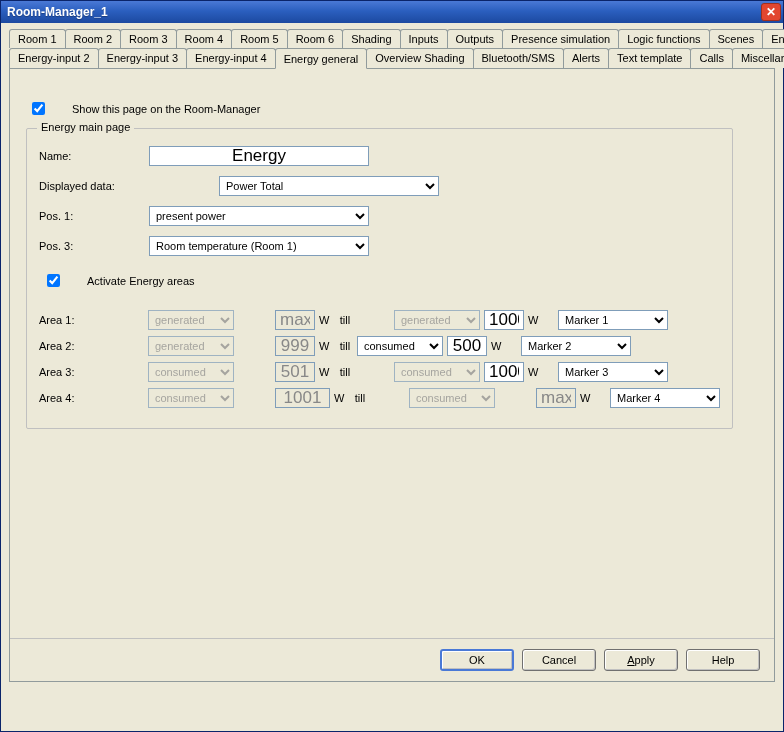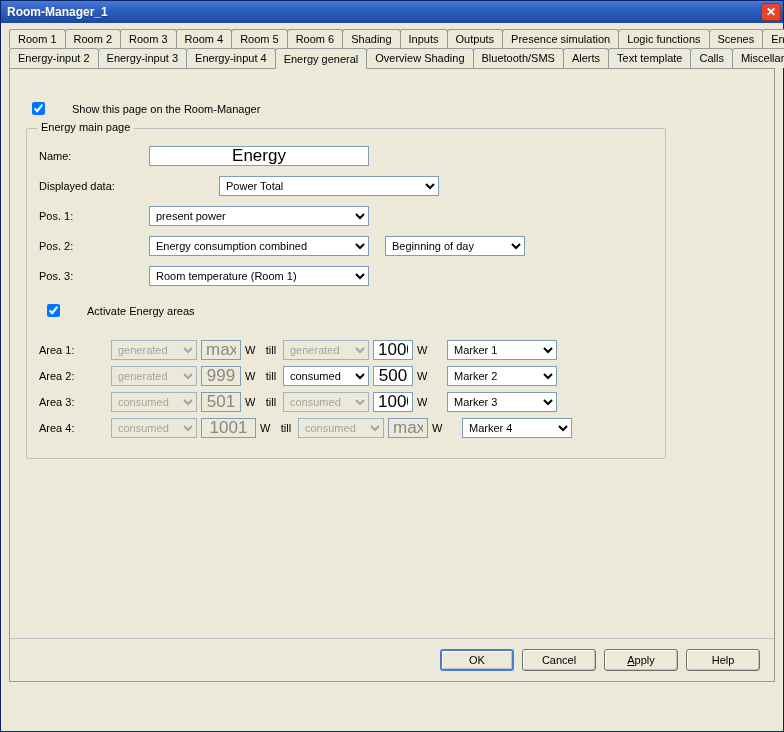--- a/index.html
+++ b/index.html
@@ -73,21 +73,21 @@
   .row .lbl { width:110px; }
   .txt {
     height:20px; border:1px solid #7f9db9; background:#fff; padding:2px 4px;
     font-family:inherit; font-size:17px;text-align:center;
   }
   .sel {
     height:20px; border:1px solid #7f9db9; background:#fff; font-family:inherit;
     font-size:11px; padding:1px 2px;
     appearance:auto;
   }
-  .sel[disabled], .txt[disabled] { background:#ece9d8; color:#888; }
+  .sel[disabled], .txt[disabled] { background:#ece9d8; color:#888;margin-left:37px; }
   .areas-header { display:flex; margin:14px 0 6px 0; }
   .areas-header .spacer { width:405px; }
   .areas-header .outlbl { text-align:center; width:150px; line-height:13px;}
   .area-row { display:flex; align-items:center; margin-bottom:6px; gap:4px;}
   .area-row .albl { width:68px; }
   .w-lbl { width:14px; text-align:left;}
   .till-lbl { width:16px; text-align:center;}
   .footer {
     position:absolute; bottom:0; left:0; right:0;
     border-top:1px solid #c0c0c0;
@@ -171,30 +171,20 @@
           </select>
         </div>
 
         <div class="row">
           <span class="lbl">Pos. 1:</span>
           <select class="sel" style="width:220px">
             <option>present power</option>
           </select>
         </div>
 
-        <div class="row">
-          <span class="lbl">Pos. 2:</span>
-          <select class="sel" style="width:220px">
-            <option>Energy consumption combined</option>
-          </select>
-          <span style="width:16px"></span>
-          <select class="sel" style="width:140px">
-            <option>Beginning of day</option>
-          </select>
-        </div>
 
         <div class="row">
           <span class="lbl">Pos. 3:</span>
           <select class="sel" style="width:220px">
             <option>Room temperature (Room 1)</option>
           </select>
         </div>
 
         <div class="check-row" style="margin-top:14px;">
           <input type="checkbox" id="cbAct" checked="" style="">

